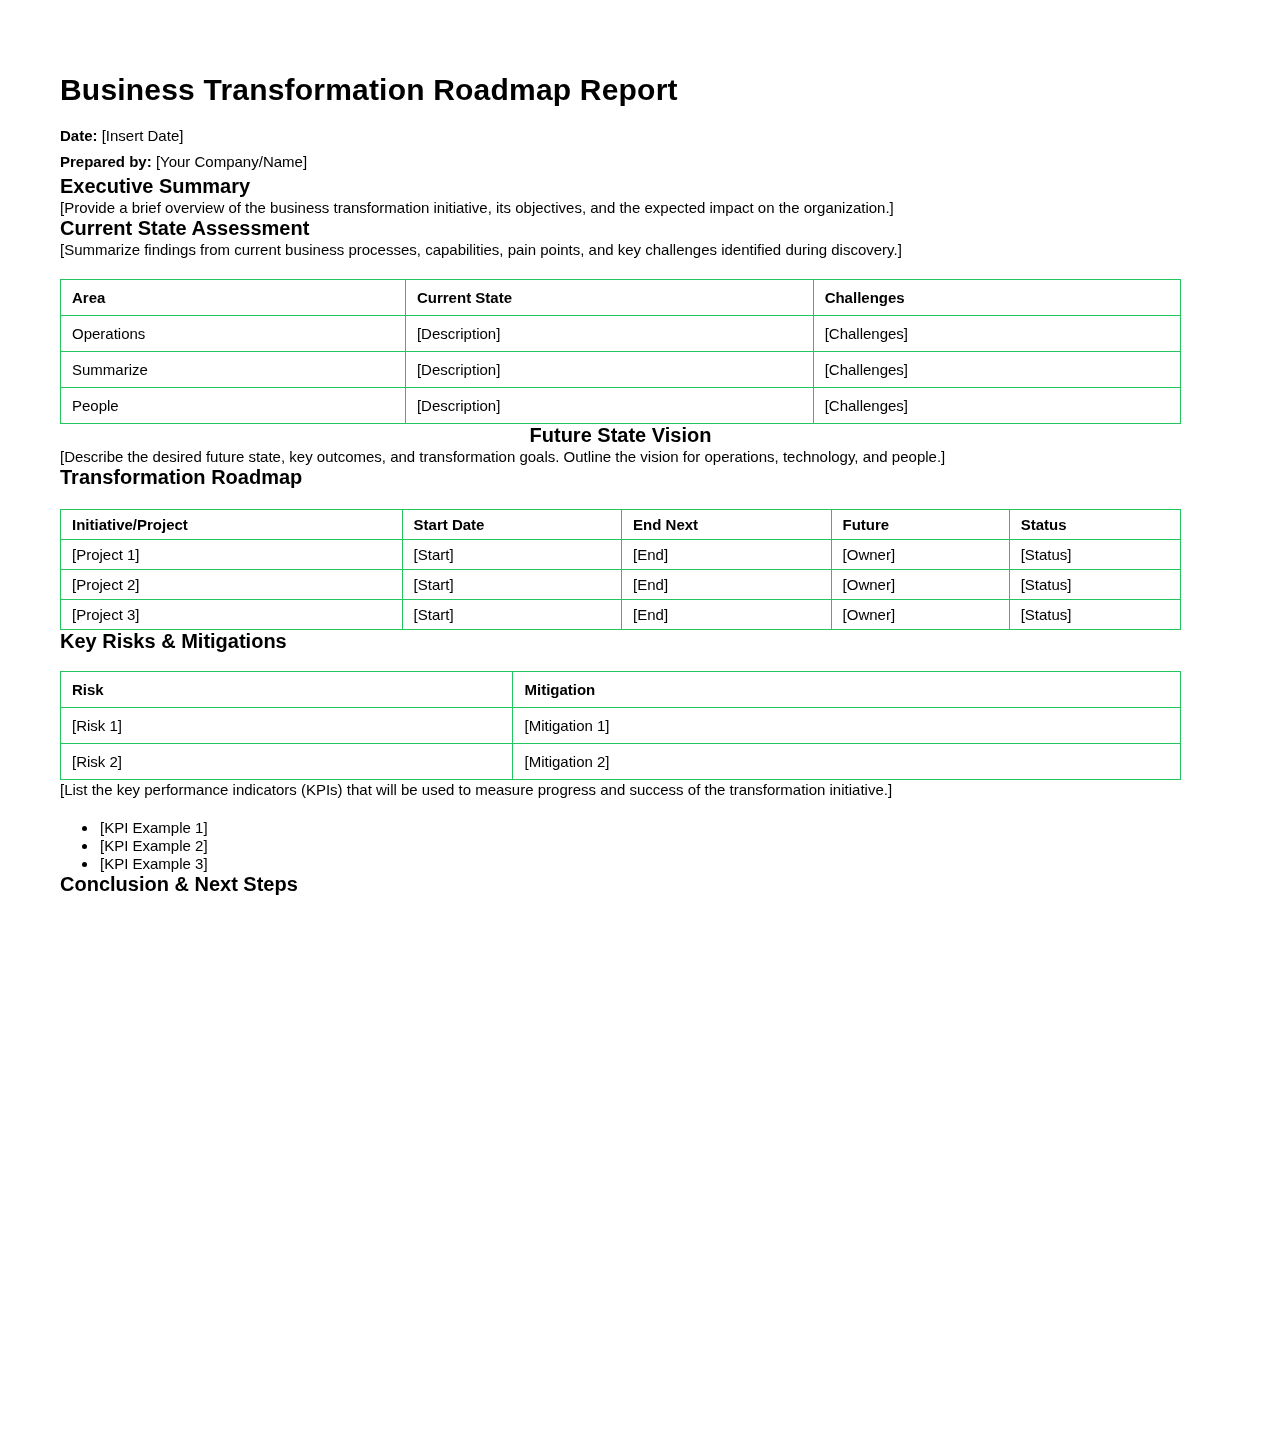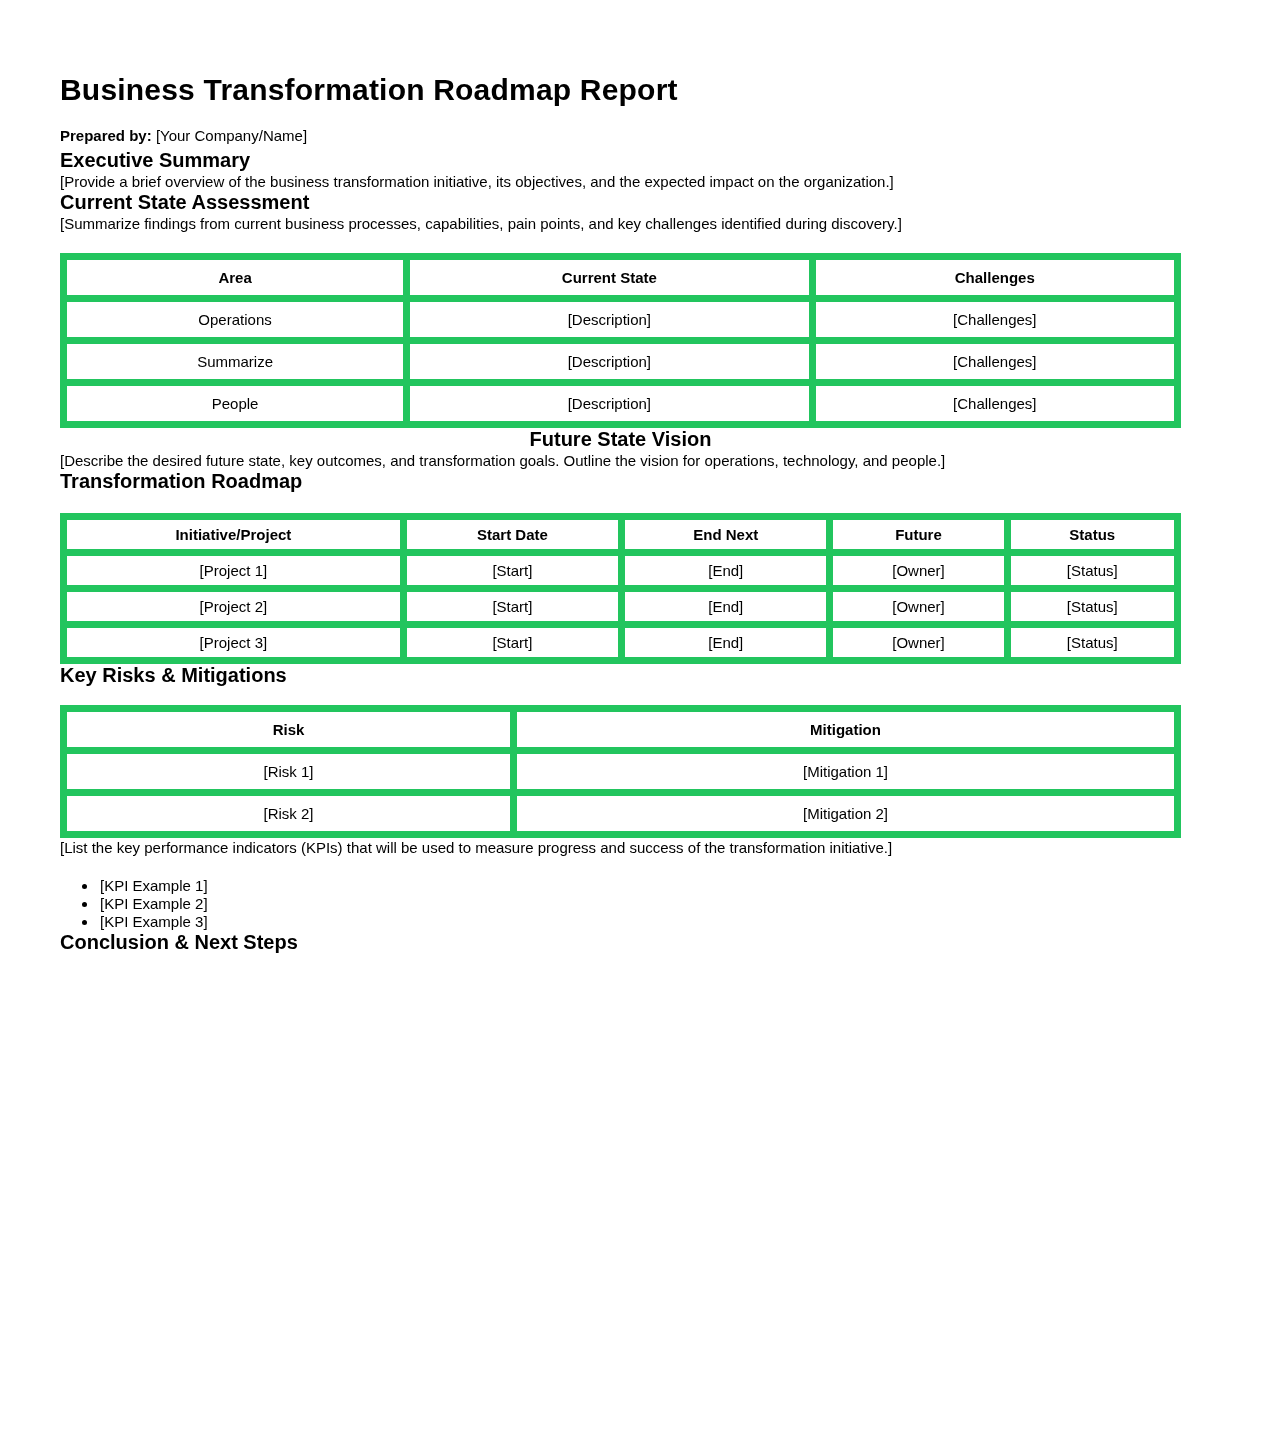--- a/index.html
+++ b/index.html
@@ -59,23 +59,23 @@
   .mt-conc-h   { margin-top: 39px; }
 
   table.doc-table {
     width: 100%;
     border-collapse: collapse;
     table-layout: fixed;
     font-size: 15px;
   }
   table.doc-table th,
   table.doc-table td {
-    border: 7px solid #22c55e;
+    border: 1px solid #22c55e;
     padding: 9px 11px;
-    text-align: center;
+    text-align: left;
     font-weight: normal;
     vertical-align: middle;
     overflow: hidden;
     white-space: nowrap;
   }
   table.doc-table th { font-weight: bold; }
   table.doc-table.compact th,
   table.doc-table.compact td { padding: 6px 11px; }
 
   
@@ -99,20 +99,21 @@
   ul.kpi-list li { margin: 0; padding-left: 2px; }
 </style>
 </head>
 <body>
 
 <div class="page">
 
   <h1 class="doc-title">Business Transformation Roadmap Report</h1>
 
   <div class="meta">
+    <p><b>Date:</b> <span>[Insert Date]</span></p>
     <p><b>Prepared by:</b> <span>[Your Company/Name]</span></p>
   </div>
 
   <h2 class="section-heading mt-exec-h">Executive Summary</h2>
   <p class="body-text mt-para">[Provide a brief overview of the business transformation initiative, its objectives, and the expected impact on the organization.]</p>
 
   <h2 class="section-heading mt-cur-h">Current State Assessment</h2>
   <p class="body-text mt-para">[Summarize findings from current business processes, capabilities, pain points, and key challenges identified during discovery.]</p>
 
   <table class="doc-table t-current mt-table">

